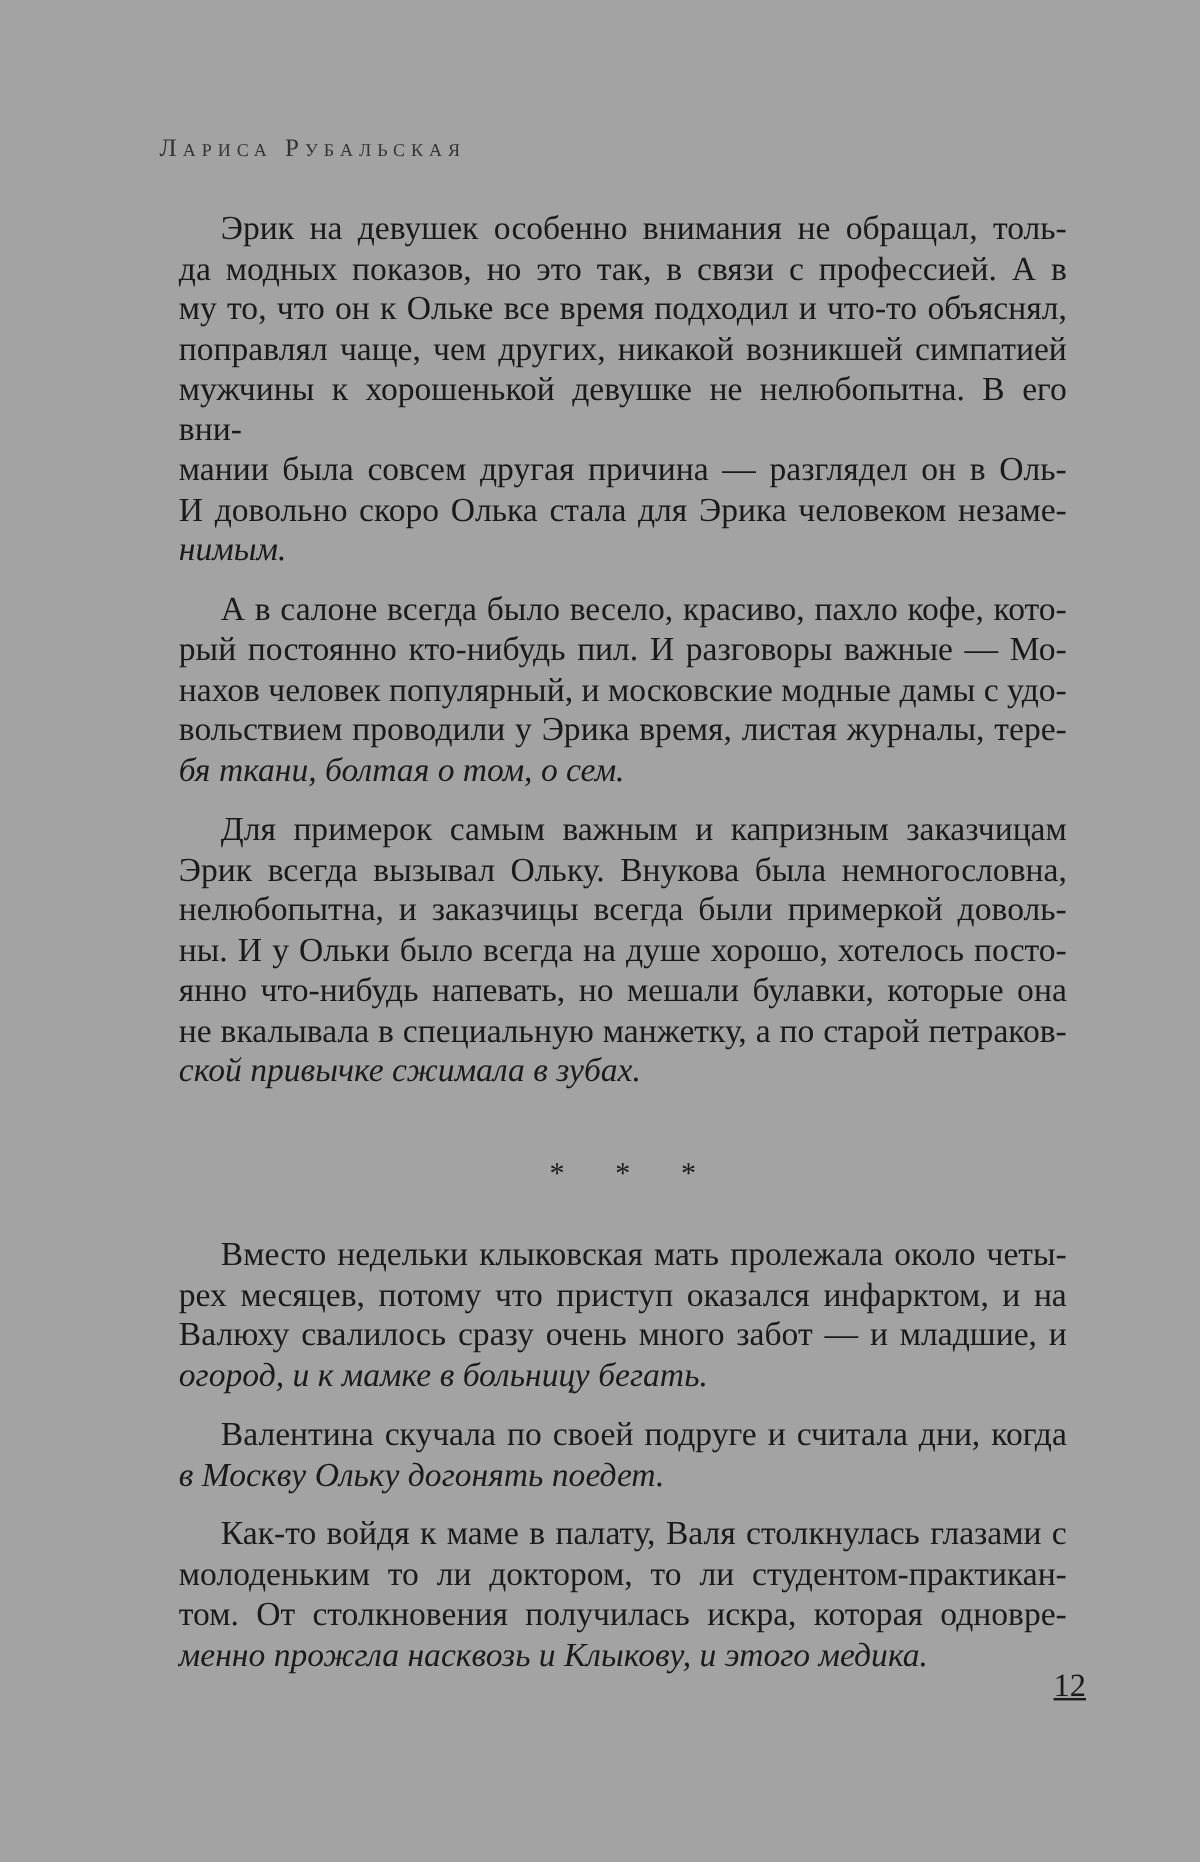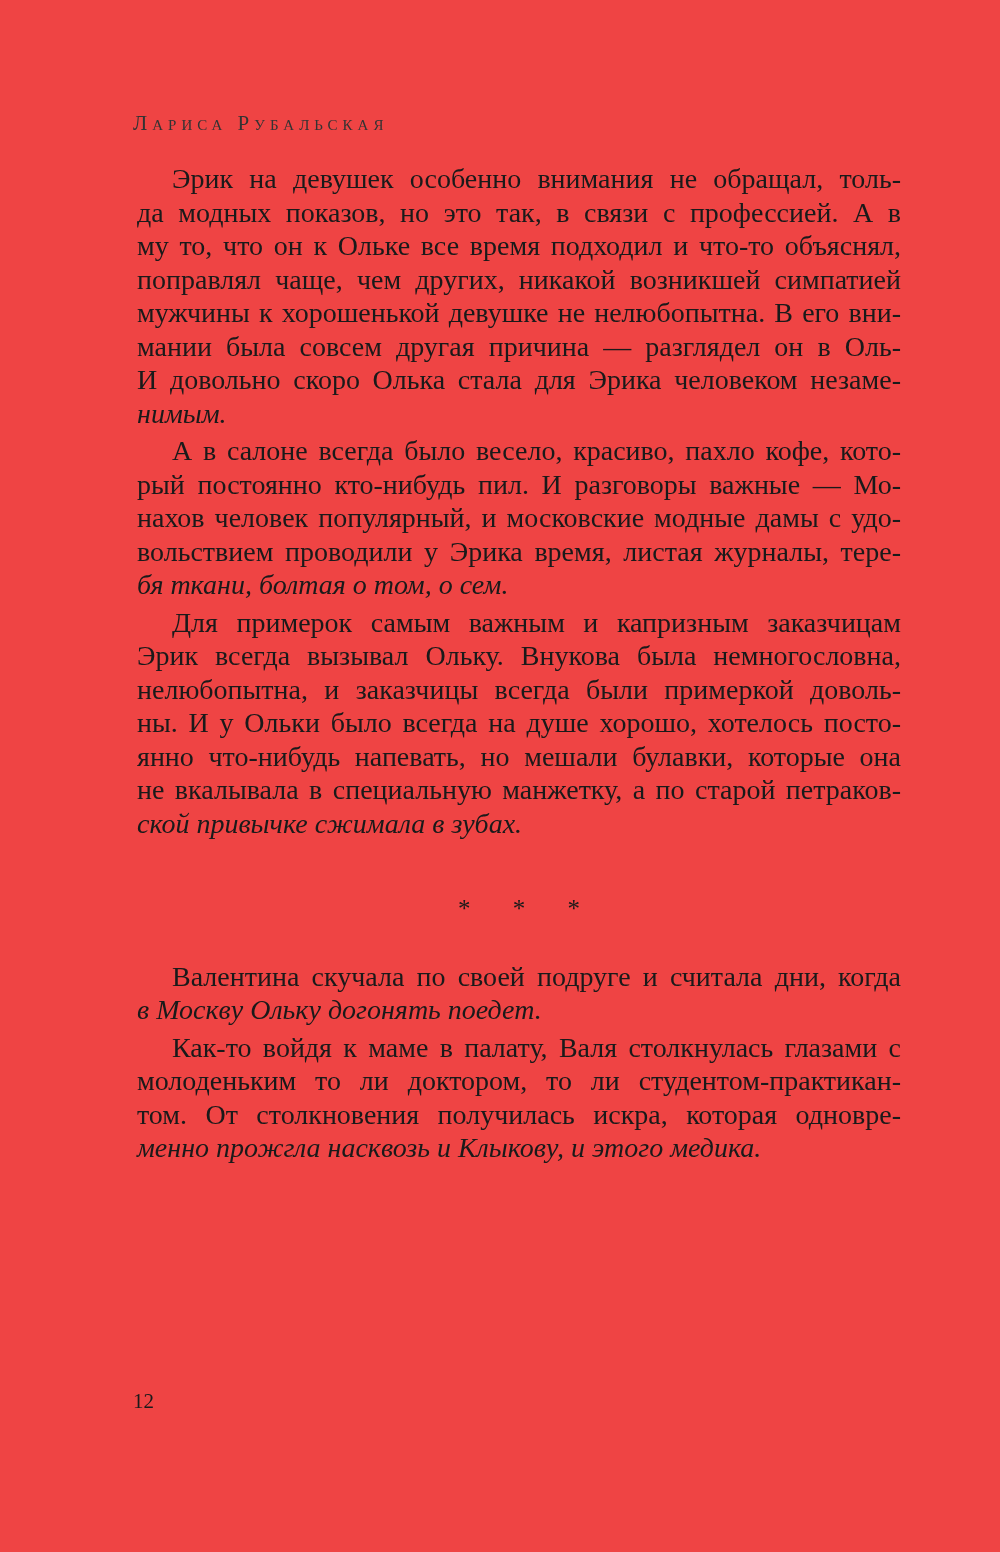--- a/index.html
+++ b/index.html
@@ -4,21 +4,21 @@
 <style>
   html, body {
     margin: 0;
     padding: 0;
     background: #ffffff;
   }
   .page {
     position: relative;
     width: 1000px;
     height: 1552px;
-    background: #ef4444;
+    background: #a3a3a3;
     font-family: "Liberation Serif", "DejaVu Serif", serif;
     color: #1a1a1a;
     overflow: hidden;
   }
   .running-header {
     position: absolute;
     left: 133px;
     top: 111px;
     font-size: 21px;
     font-variant: small-caps;
@@ -26,21 +26,21 @@
     color: #333333;
     white-space: nowrap;
   }
   .body-text {
     position: absolute;
     left: 133px;
     top: 158px;
     width: 772px;
   }
   .paragraph {
-    margin: 4px;
+    margin: 16px;
   }
   .line {
     font-size: 28px;
     line-height: 33.5px;
     text-align: justify;
     text-align-last: justify;
     white-space: normal;
   }
   .line.para-first {
     text-indent: 35px;
@@ -55,23 +55,24 @@
     text-align: center;
     word-spacing: 36px;
     margin: 52px 0 34px 0;
     color: #1a1a1a;
   }
   .page-number {
     position: absolute;
     left: 133px;
     top: 1389px;
     width: 772px;
-    text-align: left;
-    font-size: 21px;
+    text-align: right;
+    font-size: 27px;
     color: #1a1a1a;
+    text-decoration: underline;
   }
 </style>
 </head>
 <body>
 
 <div class="page">
   <div class="running-header">Лариса Рубальская</div>
 
   <div class="body-text">
       <div class="paragraph">
@@ -95,20 +96,26 @@
         <div class="line para-first">Для примерок самым важным и капризным заказчицам</div>
         <div class="line">Эрик всегда вызывал Ольку. Внукова была немногословна,</div>
         <div class="line">нелюбопытна, и заказчицы всегда были примеркой доволь-</div>
         <div class="line">ны. И у Ольки было всегда на душе хорошо, хотелось посто-</div>
         <div class="line">янно что-нибудь напевать, но мешали булавки, которые она</div>
         <div class="line">не вкалывала в специальную манжетку, а по старой петраков-</div>
         <div class="line para-last">ской привычке сжимала в зубах.</div>
       </div>
       <div class="separator">* * *</div>
       <div class="paragraph">
+        <div class="line para-first">Вместо недельки клыковская мать пролежала около четы-</div>
+        <div class="line">рех месяцев, потому что приступ оказался инфарктом, и на</div>
+        <div class="line">Валюху свалилось сразу очень много забот — и младшие, и</div>
+        <div class="line para-last">огород, и к мамке в больницу бегать.</div>
+      </div>
+      <div class="paragraph">
         <div class="line para-first">Валентина скучала по своей подруге и считала дни, когда</div>
         <div class="line para-last">в Москву Ольку догонять поедет.</div>
       </div>
       <div class="paragraph">
         <div class="line para-first">Как-то войдя к маме в палату, Валя столкнулась глазами с</div>
         <div class="line">молоденьким то ли доктором, то ли студентом-практикан-</div>
         <div class="line">том. От столкновения получилась искра, которая одновре-</div>
         <div class="line para-last">менно прожгла насквозь и Клыкову, и этого медика.</div>
       </div>
     </div>

